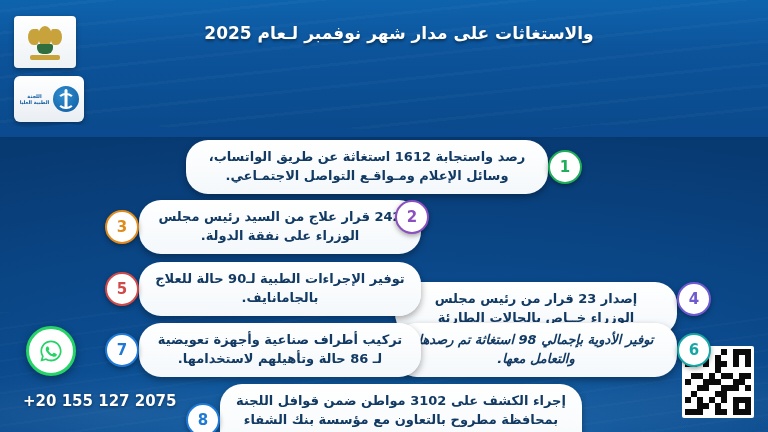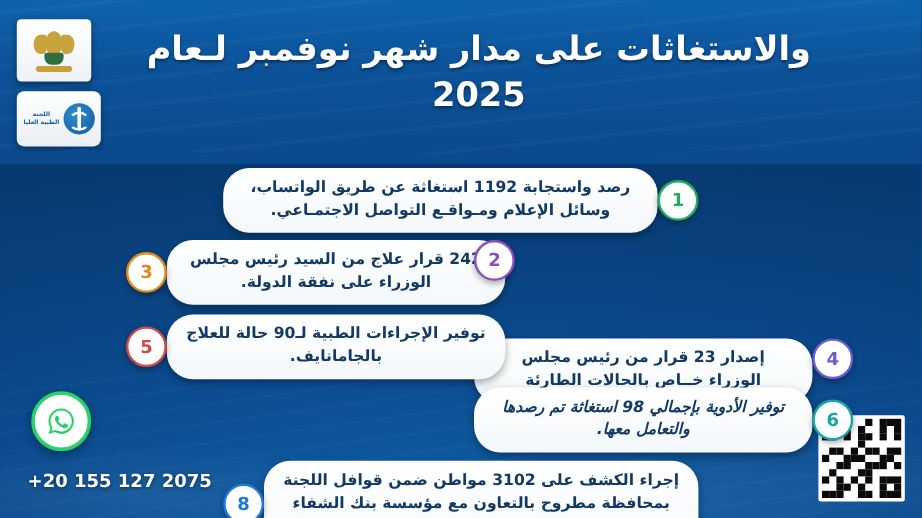--- a/index.html
+++ b/index.html
@@ -55,21 +55,21 @@
   }
   .title-wrap{
     position:absolute;left:120px;right:90px;top:18px;text-align:center;
   }
   .title-line1{
     color:#ffffff;font-size:25px;font-weight:bold;line-height:1.35;
     text-shadow:0 2px 3px rgba(0,0,0,.45);
     letter-spacing:.3px;
   }
   .title-line2{
-    color:#ffffff;font-size:28px;font-weight:bold;line-height:1.35;
+    color:#ffffff;font-size:17px;font-weight:bold;line-height:1.35;
     text-shadow:0 2px 3px rgba(0,0,0,.45);
     margin-top:4px;
   }
 
   
   .emblem{
     position:absolute;left:14px;width:62px;height:52px;border-radius:4px;
     background:linear-gradient(180deg,#ffffff,#eef2f5);
     box-shadow:0 2px 5px rgba(0,0,0,.35);
     display:flex;align-items:center;justify-content:center;
@@ -218,21 +218,21 @@
       <div class="title-line2">والاستغاثات على مدار شهر نوفمبر لـعام 2025</div>
     </div>
 
     <div class="torn"></div>
   </div>
 
   <div class="items">
 
     <div class="item" id="item1">
       <div class="badge g">1</div>
-      <div class="bubble">رصد واستجابة 1192 استغاثة عن طريق الواتساب، وسائل الإعلام ومـواقـع التواصل الاجتمـاعي.</div>
+      <div class="bubble">رصد واستجابة 1612 استغاثة عن طريق الواتساب، وسائل الإعلام ومـواقـع التواصل الاجتمـاعي.</div>
     </div>
 
     <div class="item" id="item2">
       <div class="badge p">2</div>
     </div>
 
     <div class="item" id="item3">
       <div class="bubble">242 قرار علاج من السيد رئيس مجلس الوزراء على نفقة الدولة.</div>
       <div class="badge o">3</div>
     </div>
@@ -245,20 +245,24 @@
     <div class="item" id="item5">
       <div class="bubble">توفير الإجراءات الطبية لـ90 حالة للعلاج بالجامانايف.</div>
       <div class="badge r">5</div>
     </div>
 
     <div class="item" id="item6">
       <div class="badge t">6</div>
       <div class="bubble">توفير الأدوية بإجمالي 98 استغاثة تم رصدها والتعامل معها.</div>
     </div>
 
+    <div class="item" id="item7">
+      <div class="bubble">تركيب أطراف صناعية وأجهزة تعويضية لـ 86 حالة وتأهيلهم لاستخدامها.</div>
+      <div class="badge b">7</div>
+    </div>
 
     <div class="item" id="item8">
       <div class="bubble">إجراء الكشف على 3102 مواطن ضمن قوافل اللجنة بمحافظة مطروح بالتعاون مع مؤسسة بنك الشفاء المصري</div>
       <div class="badge b">8</div>
     </div>
 
   </div>
 
   <div class="wa">
     <svg viewBox="0 0 32 32" aria-hidden="true">

